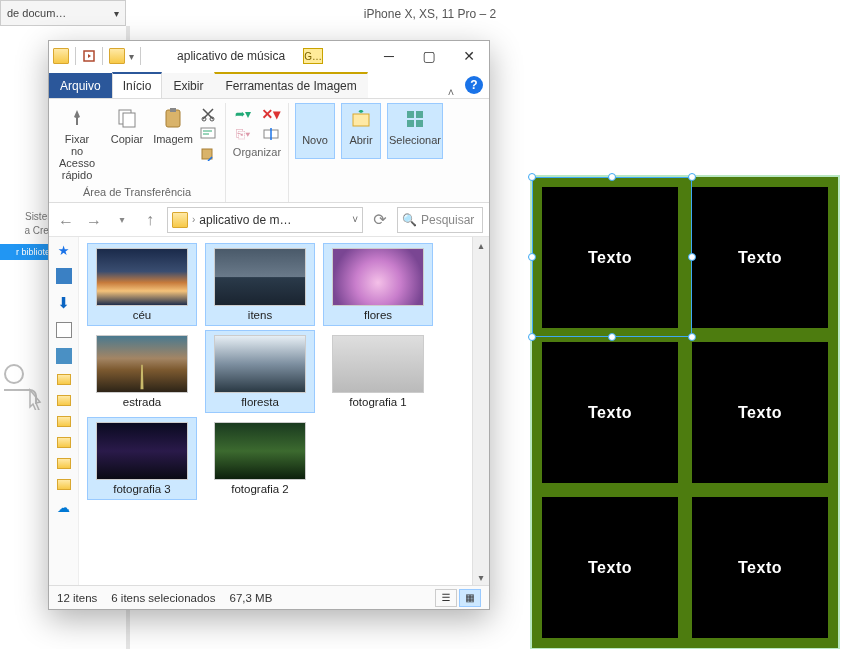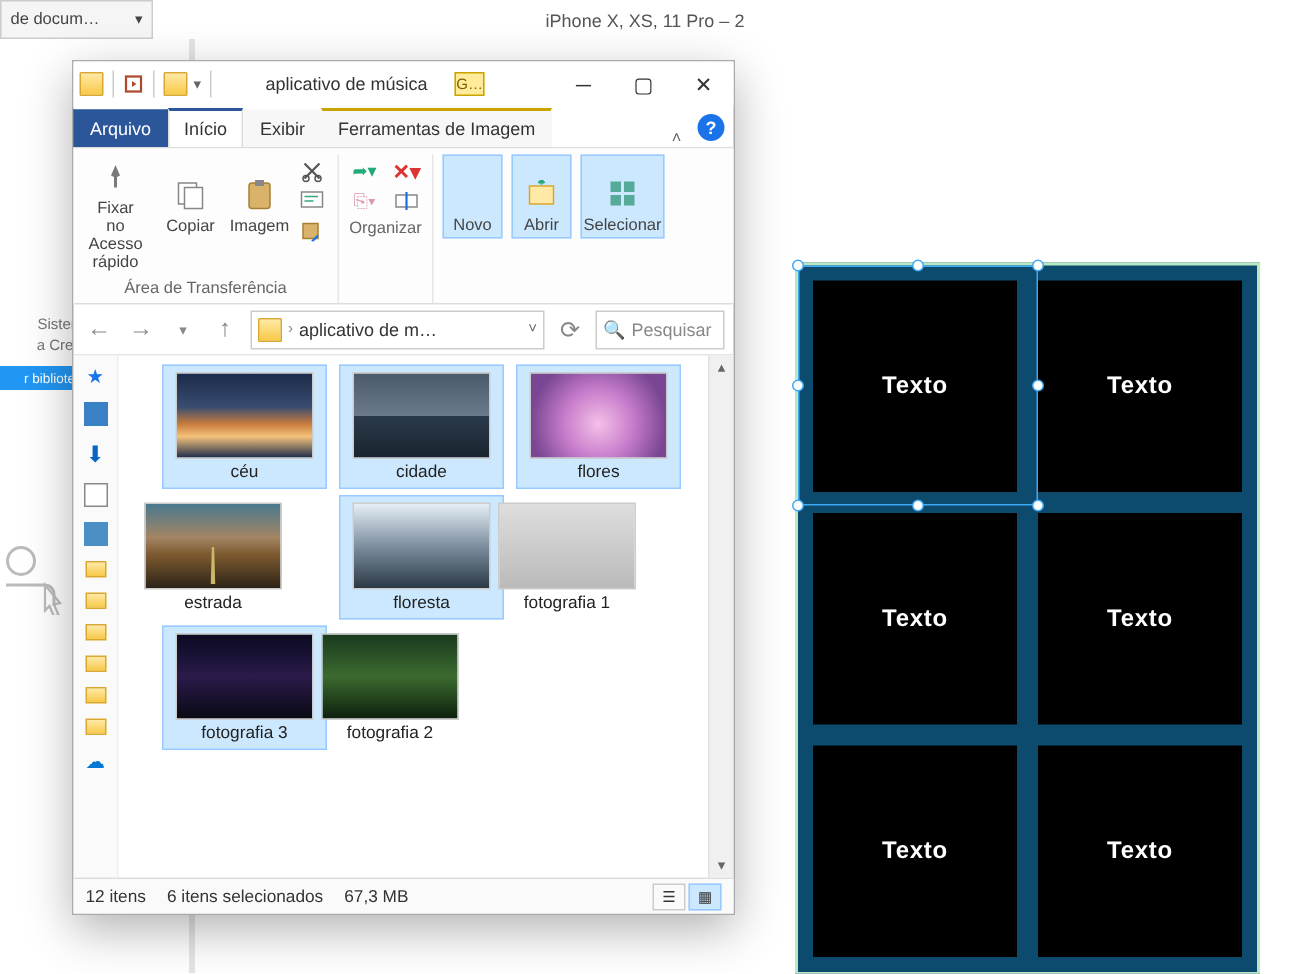--- a/index.html
+++ b/index.html
@@ -1,30 +1,30 @@
 <!DOCTYPE html>
 <html><head>
 <meta charset="utf-8">
 <style>
   * { box-sizing: border-box; margin: 0; padding: 0; font-family: "Segoe UI", Arial, sans-serif; }
   body { width: 860px; height: 649px; background: #fff; overflow: hidden; position: relative; }
 
   
   .bg-app { position: absolute; inset: 0; background: #fff; }
-  .bg-dropdown { position: absolute; top: 0; left: 0; width: 102px; height: 26px; background: #f5f5f5; border:1px solid #ccc; display:flex; align-items:center; justify-content:space-between; padding:0 6px; font-size:11px; color:#444; }
+  .bg-dropdown { position: absolute; top: 0; left: 0; width: 126px; height: 26px; background: #f5f5f5; border:1px solid #ccc; display:flex; align-items:center; justify-content:space-between; padding:0 6px; font-size:11px; color:#444; }
   .bg-dropdown .chev { font-size:10px; }
   .bg-title { position:absolute; top:7px; left:0; right:0; text-align:center; font-size:12px; color:#555; }
   .bg-left-vbar { position:absolute; top:26px; left:126px; width:4px; height:623px; background:#e5e5e5; }
   .bg-side { position:absolute; top:150px; left:0; width:84px; }
   .bg-side .smalltext { font-size:10px; color:#777; line-height:1.4; }
   .bg-side .btn-active { margin-top:6px; background:#2196f3; color:#fff; font-size:9px; padding:3px 5px; text-align:center; }
   .cursor-shape { position:absolute; top:210px; left:-6px; }
 
   .design-canvas { position:absolute; top:30px; left:495px; right:5px; bottom:5px; background:#fff; }
-  .artboard-bg { position:absolute; top:145px; left:35px; width:310px; height:475px; border:2px solid #b9e8c3; background:#0c4a6e; }
+  .artboard-bg { position:absolute; top:145px; left:35px; width:310px; height:475px; border:2px solid #b9e8c3; background:#4d7c0f; }
   .art-grid { display:grid; grid-template-columns:1fr 1fr; gap:14px; padding:10px; height:100%; }
   .art-cell { background:#000; display:flex; align-items:center; justify-content:center; color:#fff; font-weight:800; font-size:16px; font-family:Arial, sans-serif; letter-spacing:0.5px; }
   .sel-frame { position:absolute; top:-10px; left:-10px; width:160px; height:160px; border:1.5px solid #3ea9f5; }
   .sel-handle { position:absolute; width:8px; height:8px; background:#fff; border:1.5px solid #3ea9f5; border-radius:50%; }
 
   
   .explorer { position:absolute; top:40px; left:48px; width:442px; height:570px; background:#fff; border:1px solid #aaa; box-shadow:0 10px 30px rgba(0,0,0,0.3); display:flex; flex-direction:column; }
 
   .titlebar { height:30px; display:flex; align-items:stretch; background:#fff; }
   .qa-toolbar { display:flex; align-items:center; gap:4px; padding:0 4px; }
@@ -42,21 +42,21 @@
   .tab.arquivo { background:#2b579a; color:#fff; border-color:#2b579a; }
   .tab.active { background:#fff; border-color:#ddd; border-top:2px solid #2b579a; }
   .menubar .spacer { flex:1; }
   .menubar .collapse { width:24px; text-align:center; color:#666; font-size:11px; }
   .menubar .help { width:18px; height:18px; border-radius:50%; background:#1a73e8; color:#fff; font-size:12px; display:flex; align-items:center; justify-content:center; margin:0 6px 4px 2px; font-weight:bold; }
 
   .ribbon { display:flex; border-bottom:1px solid #ddd; background:#fdfdfd; padding:4px 0 0 0; }
   .rgroup { display:flex; flex-direction:column; align-items:center; padding:0 6px; border-right:1px solid #e6e6e6; }
   .rgroup:last-child { border-right:none; }
   .rgroup .row { display:flex; align-items:flex-start; gap:6px; }
-  .rbtn-lg { display:flex; flex-direction:column; align-items:center; justify-content:flex-end; padding:2px 4px; font-size:11px; color:#444; width:44px; min-height:56px; }
+  .rbtn-lg { display:flex; flex-direction:column; align-items:center; justify-content:flex-start; padding:2px 4px; font-size:11px; color:#444; width:44px; min-height:56px; }
   .rbtn-lg .ic { width:26px; height:26px; display:flex; align-items:center; justify-content:center; margin-bottom:2px; }
   .rbtn-lg span { text-align:center; line-height:1.1; }
   .rbtn-sm { width:22px; height:18px; display:flex; align-items:center; justify-content:center; color:#555; }
   .rgroup-label { font-size:11px; color:#666; padding:3px 0 4px 0; width:100%; text-align:center; }
   .hl { background:#cce8ff; border:1px solid #99caff; }
 
   .addrbar { height:34px; display:flex; align-items:center; gap:6px; padding:2px 6px; border-bottom:1px solid #e5e5e5; }
   .nav-arrow { width:22px; height:22px; display:flex; align-items:center; justify-content:center; color:#888; }
   .addr-path { flex:1; height:26px; border:1px solid #ccc; display:flex; align-items:center; padding:0 4px; gap:4px; font-size:12px; color:#333; overflow:hidden; }
   .addr-path .folder-icon { width:16px; height:16px; background:linear-gradient(#ffe9a6,#f7c948); border:1px solid #d9a72f; border-radius:1px; display:inline-block; flex-shrink:0; }
@@ -69,21 +69,21 @@
   .nav-pane .nicon { width:16px; height:16px; display:inline-block; }
   .star { color:#1a73e8; font-size:13px; }
   .dl { color:#0a64c2; font-size:15px; }
   .folder-sm { width:14px; height:11px; background:linear-gradient(#ffe9a6,#f7c948); border:1px solid #d9a72f; display:inline-block; }
   .cloud { color:#0078d4; font-size:13px; }
 
   .scroll-pane { display:flex; flex:1; overflow:hidden; }
   .items-view { flex:1; background:#fff; padding:6px 8px; overflow:auto; }
   .items-grid { display:grid; grid-template-columns:repeat(3, 110px); gap:4px 8px; }
   .file-item { width:110px; display:flex; flex-direction:column; align-items:center; padding:4px 2px; border:1px solid transparent; }
-  .file-item.selected { background:#cce8ff; border:1px solid #99caff;margin-left:21px; }
+  .file-item.selected { background:#cce8ff; border:1px solid #99caff; }
   .thumb { width:92px; height:58px; background:#222; border:1px solid #ccc; }
   .thumb.portrait { width:48px; height:82px; }
   .file-label { font-size:11.5px; color:#222; margin-top:3px; text-align:center; }
   .scrollbar-v { width:17px; background:#f0f0f0; border-left:1px solid #e0e0e0; position:relative; }
   .scrollbar-v .up, .scrollbar-v .down { position:absolute; left:0; right:0; height:16px; display:flex; align-items:center; justify-content:center; color:#666; font-size:10px; }
   .scrollbar-v .up{ top:0;} .scrollbar-v .down{ bottom:0;}
 
   .statusbar { height:24px; border-top:1px solid #ddd; display:flex; align-items:center; font-size:11.5px; color:#333; padding:0 8px; gap:14px; background:#fafafa; }
   .statusbar .spacer { flex:1; }
   .view-toggle { display:flex; gap:2px; }
@@ -349,21 +349,21 @@
 
     <div class="scroll-pane">
       <div class="items-view">
         <div class="items-grid" id="items-grid">
             <div class="file-item selected">
               <div class="thumb th-ceu"></div>
               <div class="file-label">céu</div>
             </div>
             <div class="file-item selected">
               <div class="thumb th-cidade"></div>
-              <div class="file-label">cidade</div>
+              <div class="file-label">itens</div>
             </div>
             <div class="file-item selected">
               <div class="thumb th-flores"></div>
               <div class="file-label">flores</div>
             </div>
             <div class="file-item">
               <div class="thumb th-estrada"></div>
               <div class="file-label">estrada</div>
             </div>
             <div class="file-item selected">

